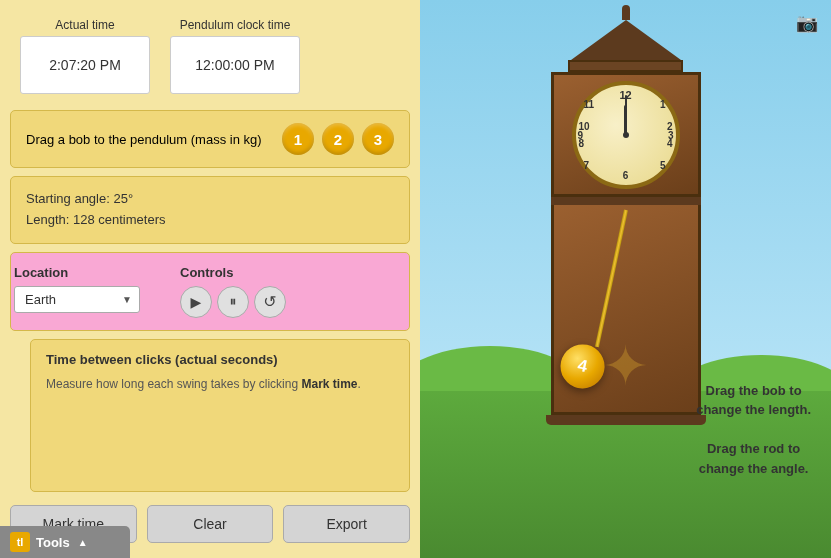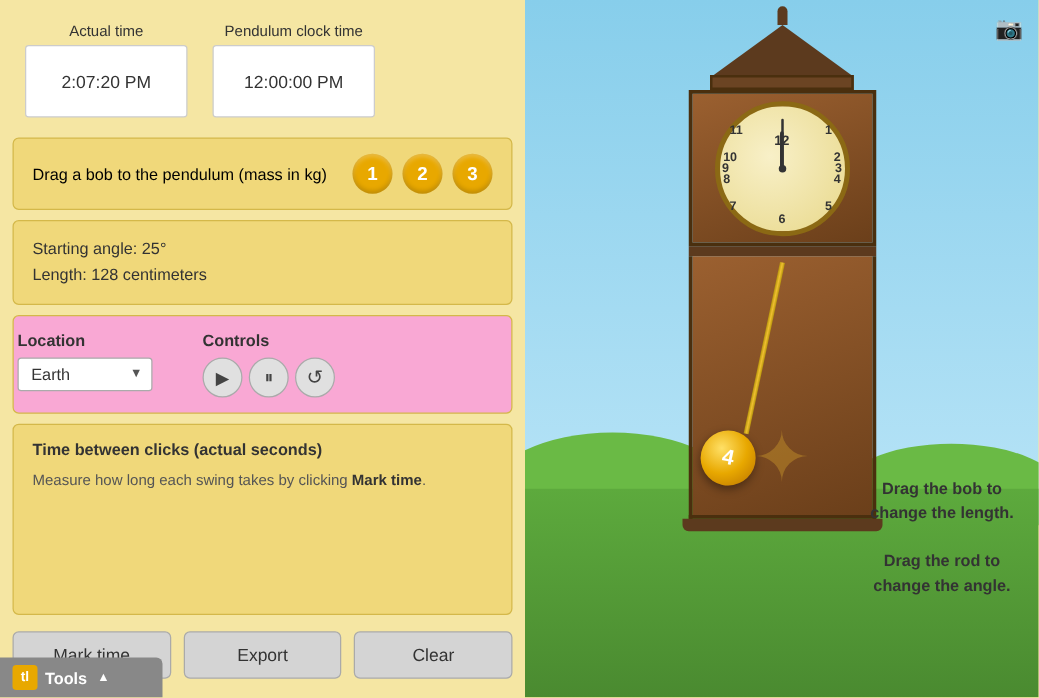--- a/index.html
+++ b/index.html
@@ -127,21 +127,21 @@
     }
     .location-select {
       appearance: none;
       background: white;
       border: 1px solid #aaa;
       border-radius: 3px;
       padding: 5px 30px 5px 10px;
       font-size: 13px;
       color: #333;
       cursor: pointer;
-      width: 108px;
+      width: 126px;
     }
     .select-arrow {
       position: absolute;
       right: 8px;
       top: 50%;
       transform: translateY(-50%);
       pointer-events: none;
       font-size: 10px;
       color: #555;
     }
@@ -164,20 +164,21 @@
       color: #444;
     }
 
     
     .tbc-section {
       background: #f0d87a;
       border: 1px solid #d4b84a;
       border-radius: 5px;
       padding: 12px 15px;
       flex: 1;
+      margin-left: 20px;
     }
     .tbc-title {
       font-weight: bold;
       font-size: 13px;
       color: #333;
       margin-bottom: 8px;
     }
     .tbc-desc {
       font-size: 12px;
       color: #555;
@@ -358,22 +359,22 @@
 
   <div class="tbc-section">
     <div class="tbc-title">Time between clicks (actual seconds)</div>
     <div class="tbc-desc">
       Measure how long each swing takes by clicking <strong>Mark time</strong>.
     </div>
   </div>
 
   <div class="action-buttons">
     <button class="action-btn">Mark time</button>
+    <button class="action-btn">Clear</button>
     <button class="action-btn">Export</button>
-    <button class="action-btn">Clear</button>
   </div>
 
 </div>
 
 <div class="tools-bar">
   <div class="tools-icon">tl</div>
   <span class="tools-label">Tools</span>
   <span class="tools-arrow">▲</span>
 </div>
 
@@ -395,21 +396,21 @@
       <div style="width:8px;height:15px;background:#5c3a1e;border-radius:4px 4px 0 0;"></div>
 
       <div style="width:0;height:0;border-left:55px solid transparent;border-right:55px solid transparent;border-bottom:40px solid #5c3a1e;"></div>
 
       <div style="width:115px;height:12px;background:#6b4423;border:2px solid #4a2f0e;"></div>
 
       <div style="width:150px;height:125px;background:linear-gradient(160deg,#9b6030,#6b3f1a);border:3px solid #4a2f0e;position:relative;display:flex;align-items:center;justify-content:center;">
 
         <div style="width:108px;height:108px;border-radius:50%;background:radial-gradient(circle at 40% 40%,#f8f0c8,#e8d88a);border:4px solid #8b6914;position:relative;">
 
-          <span style="position:absolute;top:4px;left:50%;transform:translateX(-50%);font-size:11px;font-weight:bold;color:#333;margin-top:18px;">12</span>
+          <span style="position:absolute;top:4px;left:50%;transform:translateX(-50%);font-size:11px;font-weight:bold;color:#333;">12</span>
           <span style="position:absolute;top:14px;right:10px;font-size:10px;font-weight:bold;color:#333;">1</span>
           <span style="position:absolute;top:36px;right:3px;font-size:10px;font-weight:bold;color:#333;">2</span>
           <span style="position:absolute;top:50%;right:2px;transform:translateY(-50%);font-size:10px;font-weight:bold;color:#333;">3</span>
           <span style="position:absolute;bottom:36px;right:3px;font-size:10px;font-weight:bold;color:#333;">4</span>
           <span style="position:absolute;bottom:14px;right:10px;font-size:10px;font-weight:bold;color:#333;">5</span>
           <span style="position:absolute;bottom:4px;left:50%;transform:translateX(-50%);font-size:10px;font-weight:bold;color:#333;">6</span>
           <span style="position:absolute;bottom:14px;left:8px;font-size:10px;font-weight:bold;color:#333;">7</span>
           <span style="position:absolute;bottom:36px;left:3px;font-size:10px;font-weight:bold;color:#333;">8</span>
           <span style="position:absolute;top:50%;left:2px;transform:translateY(-50%);font-size:10px;font-weight:bold;color:#333;">9</span>
           <span style="position:absolute;top:36px;left:3px;font-size:10px;font-weight:bold;color:#333;">10</span>

